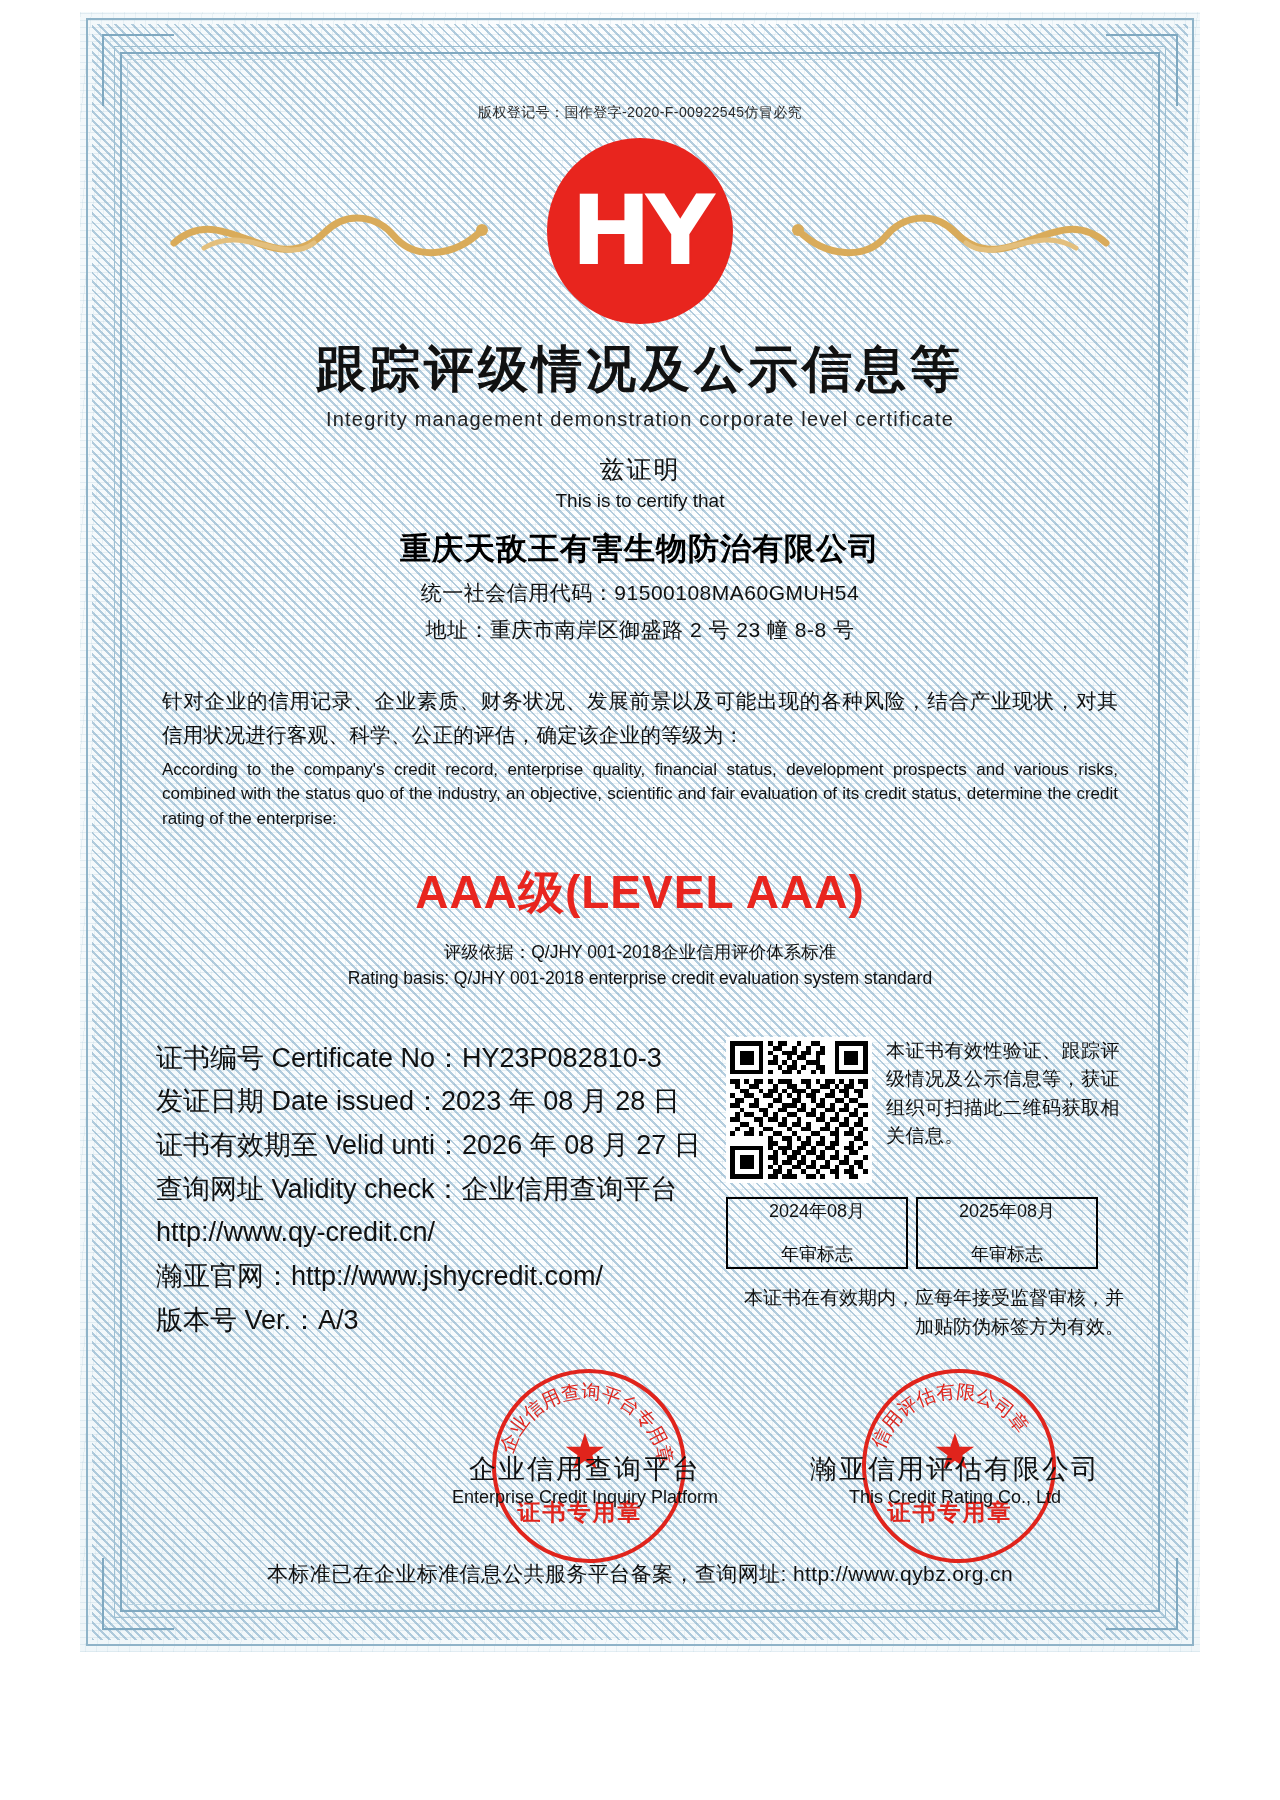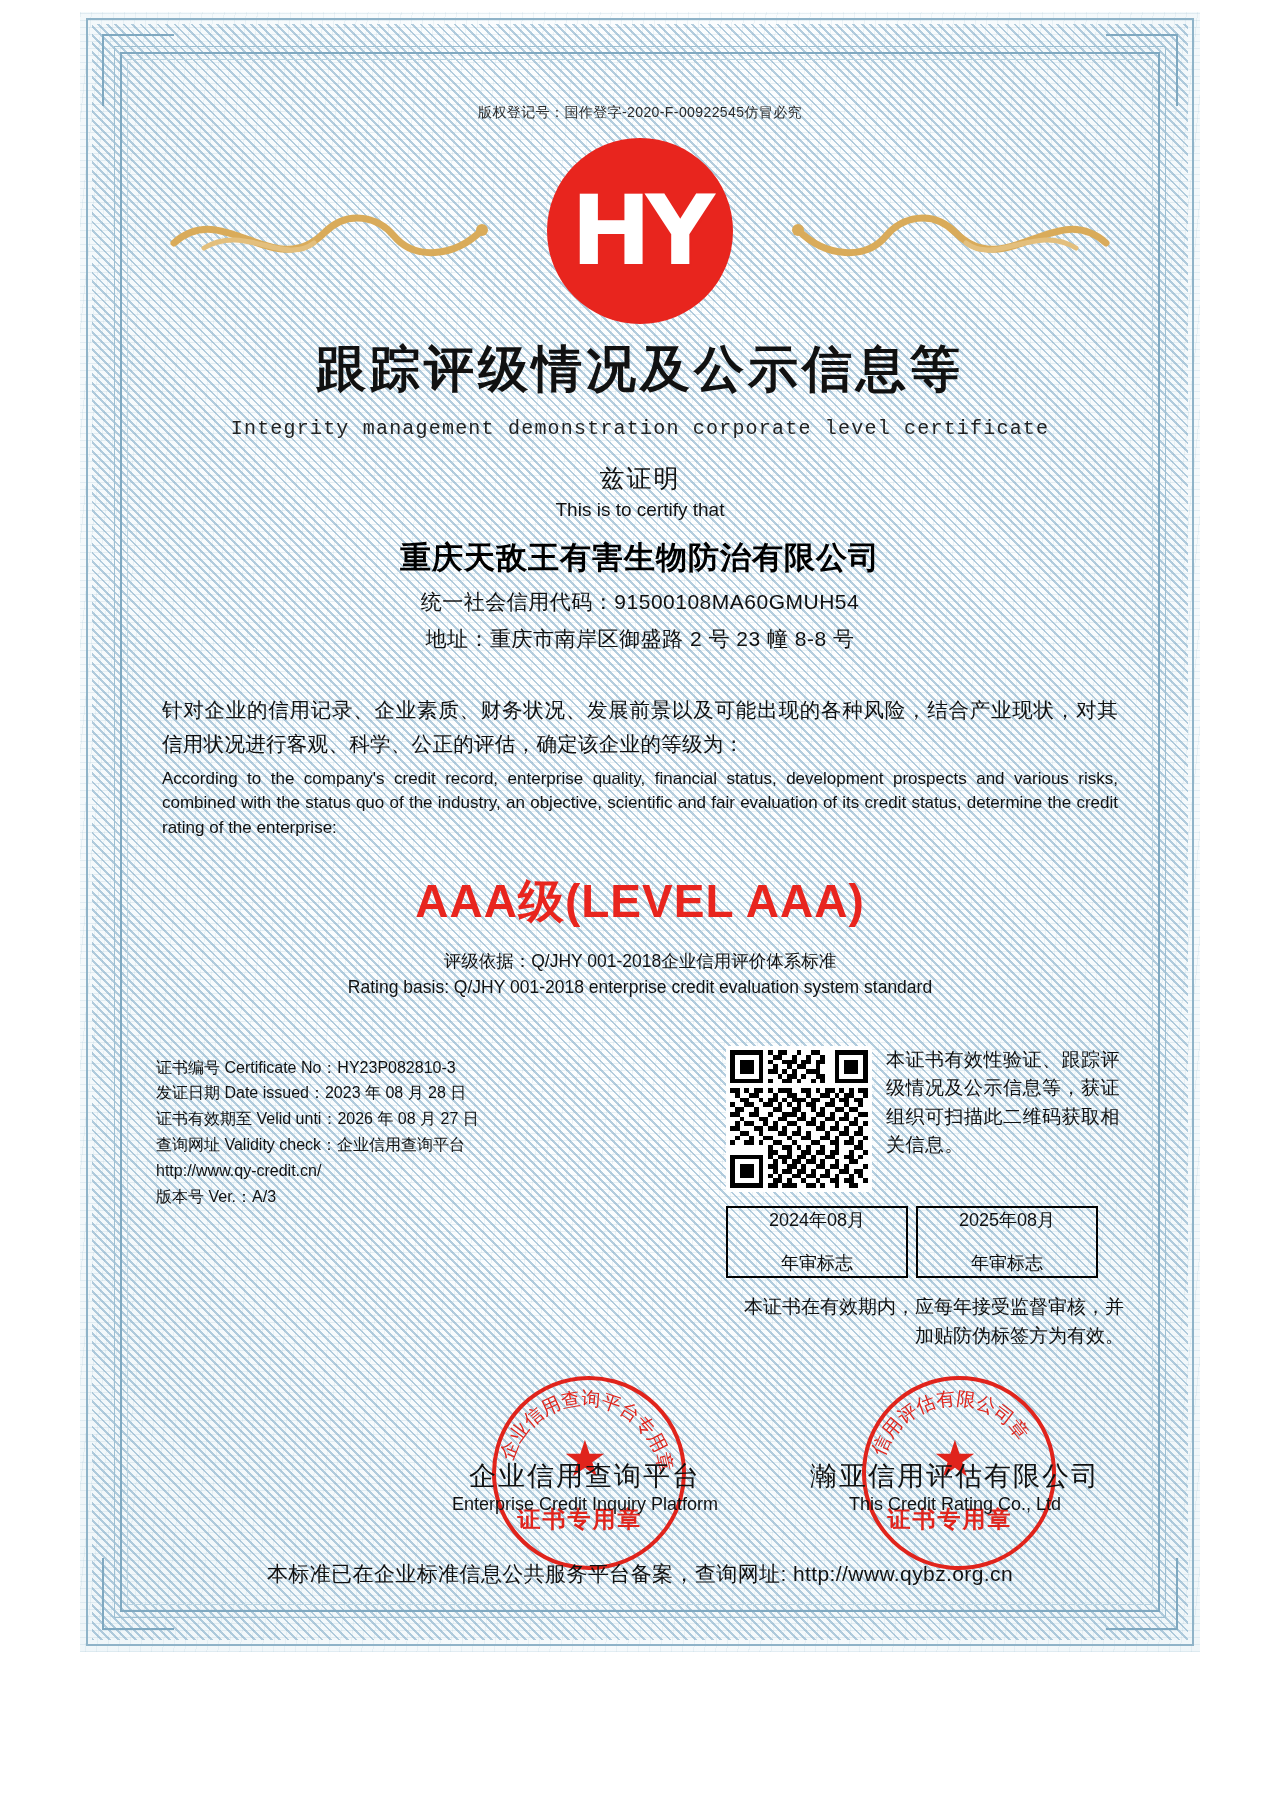--- a/index.html
+++ b/index.html
@@ -98,22 +98,21 @@
     font-weight:bold;
     color:#111;
     letter-spacing:4px;
     margin-top:8px;
   }
   .title-en{
     text-align:center;
     font-size:20px;
     color:#222;
     letter-spacing:1.2px;
-    margin-top:14px;
-    font-family:Liberation Mono, monospace;
+    margin-top:5px;
   }
   .certify-cn{
     text-align:center;font-size:25px;color:#111;margin-top:22px;letter-spacing:2px;
   }
   .certify-en{
     text-align:center;font-size:19px;color:#111;margin-top:4px;
   }
   .company{
     text-align:center;font-size:31px;font-weight:bold;color:#000;margin-top:16px;letter-spacing:1px;
   }
@@ -147,24 +146,23 @@
     text-align:center;font-size:17.5px;color:#111;margin-top:4px;
   }
 
   .details{
     display:flex;
     margin-top:48px;
     padding:0 16px;
   }
   .details-left{
     width:560px;
-    font-size:16px;
+    font-size:27px;
     color:#111;
     line-height:1.62;
-    margin-top:9px;
   }
   .details-left .row{white-space:nowrap;}
   .details-right{
     flex:1;
     padding-left:10px;
   }
   .qr-row{display:flex;align-items:flex-start;}
   .qr{
     width:146px;height:146px;
     background:#fff;
@@ -287,20 +285,21 @@
     <div class="basis-cn">评级依据：Q/JHY 001-2018企业信用评价体系标准</div>
     <div class="basis-en">Rating basis: Q/JHY 001-2018 enterprise credit evaluation system standard</div>
 
     <div class="details">
       <div class="details-left">
         <div class="row">证书编号 Certificate No：HY23P082810-3</div>
         <div class="row">发证日期 Date issued：2023 年 08 月 28 日</div>
         <div class="row">证书有效期至 Velid unti：2026 年 08 月 27 日</div>
         <div class="row">查询网址 Validity check：企业信用查询平台</div>
         <div class="row">http://www.qy-credit.cn/</div>
+        <div class="row">瀚亚官网：http://www.jshycredit.com/</div>
         <div class="row">版本号 Ver.：A/3</div>
       </div>
 
       <div class="details-right">
         <div class="qr-row">
           <div class="qr">
             <svg width="138" height="138" viewBox="0 0 29 29" shape-rendering="crispEdges">
               <rect width="29" height="29" fill="#fff"></rect>
               <g fill="#000">
                 <rect x="0" y="0" width="7" height="1"></rect>

